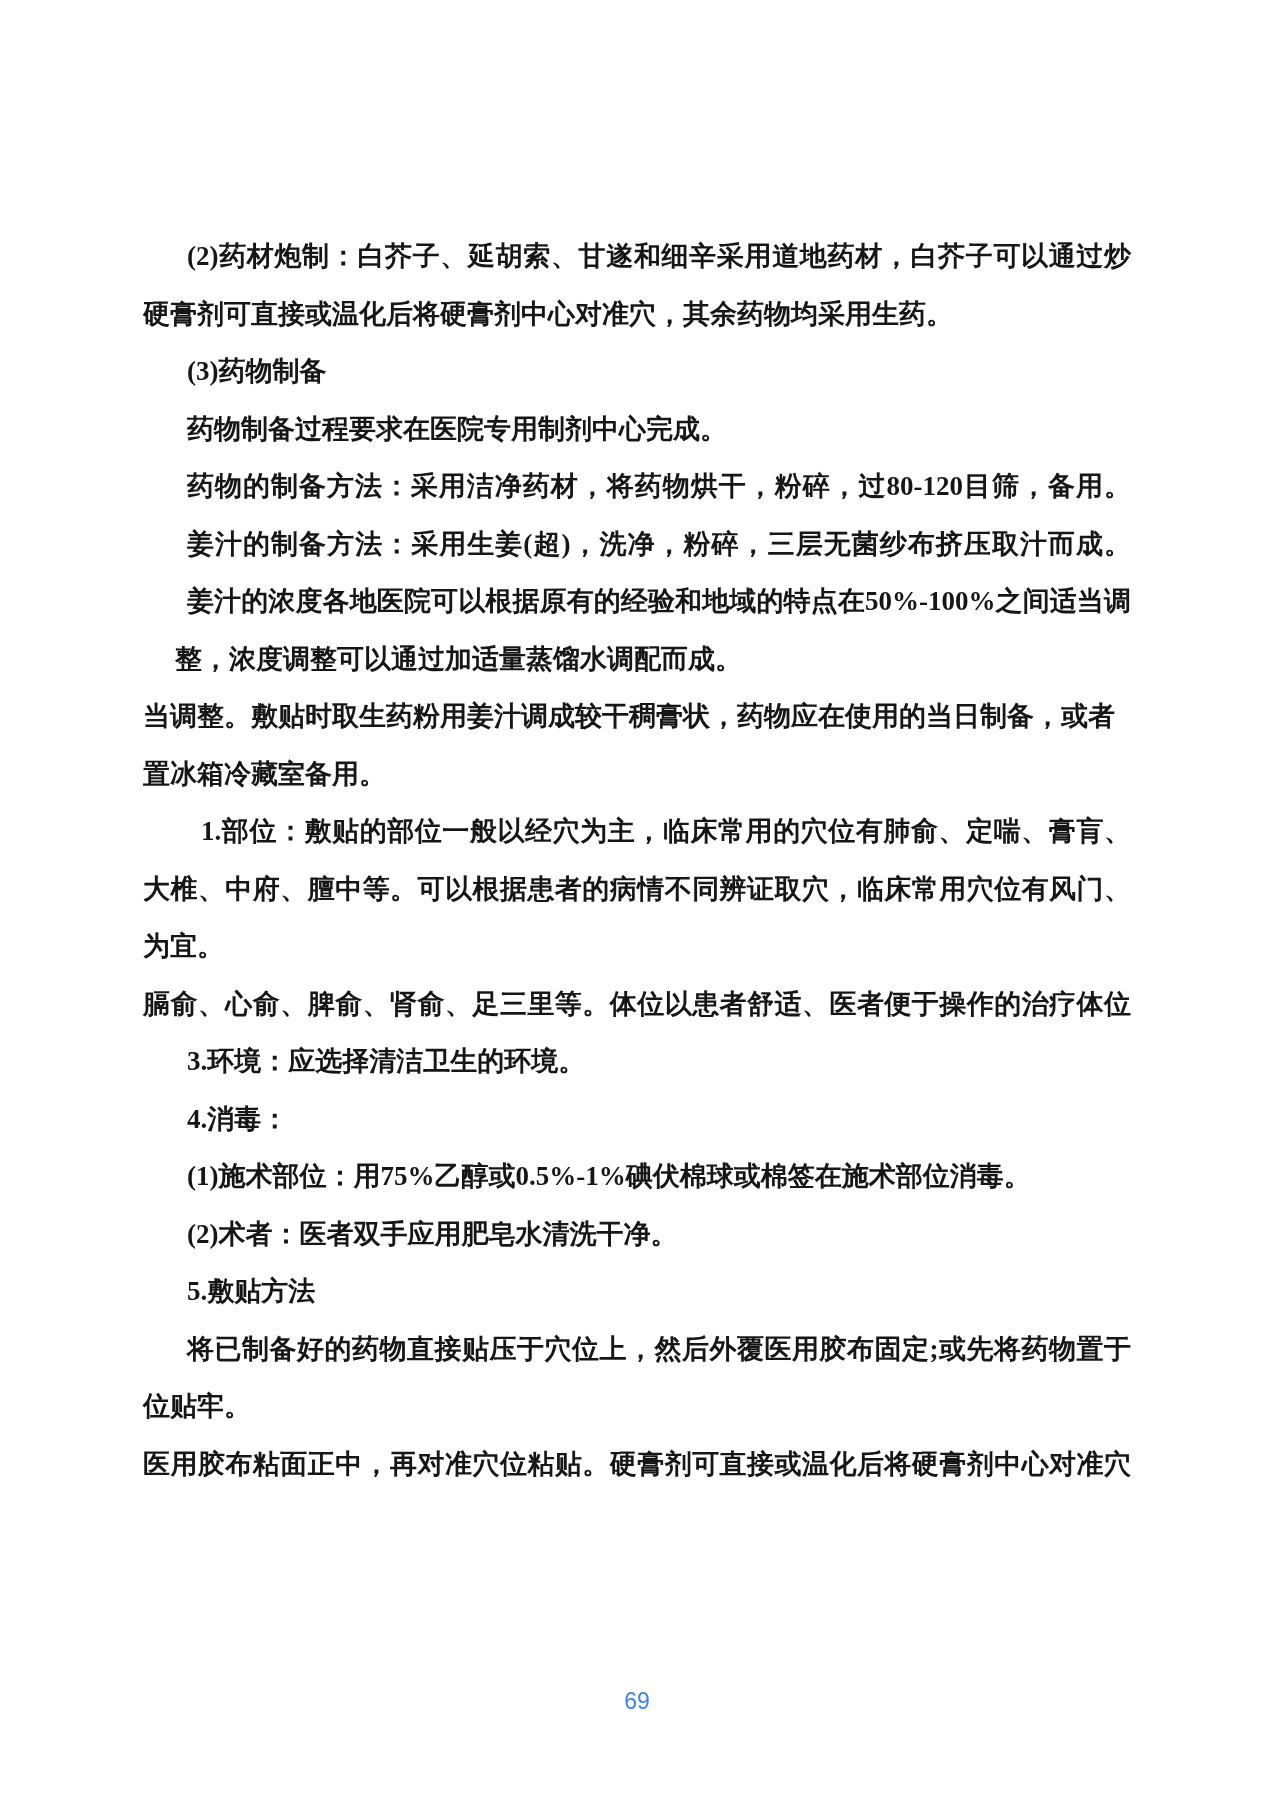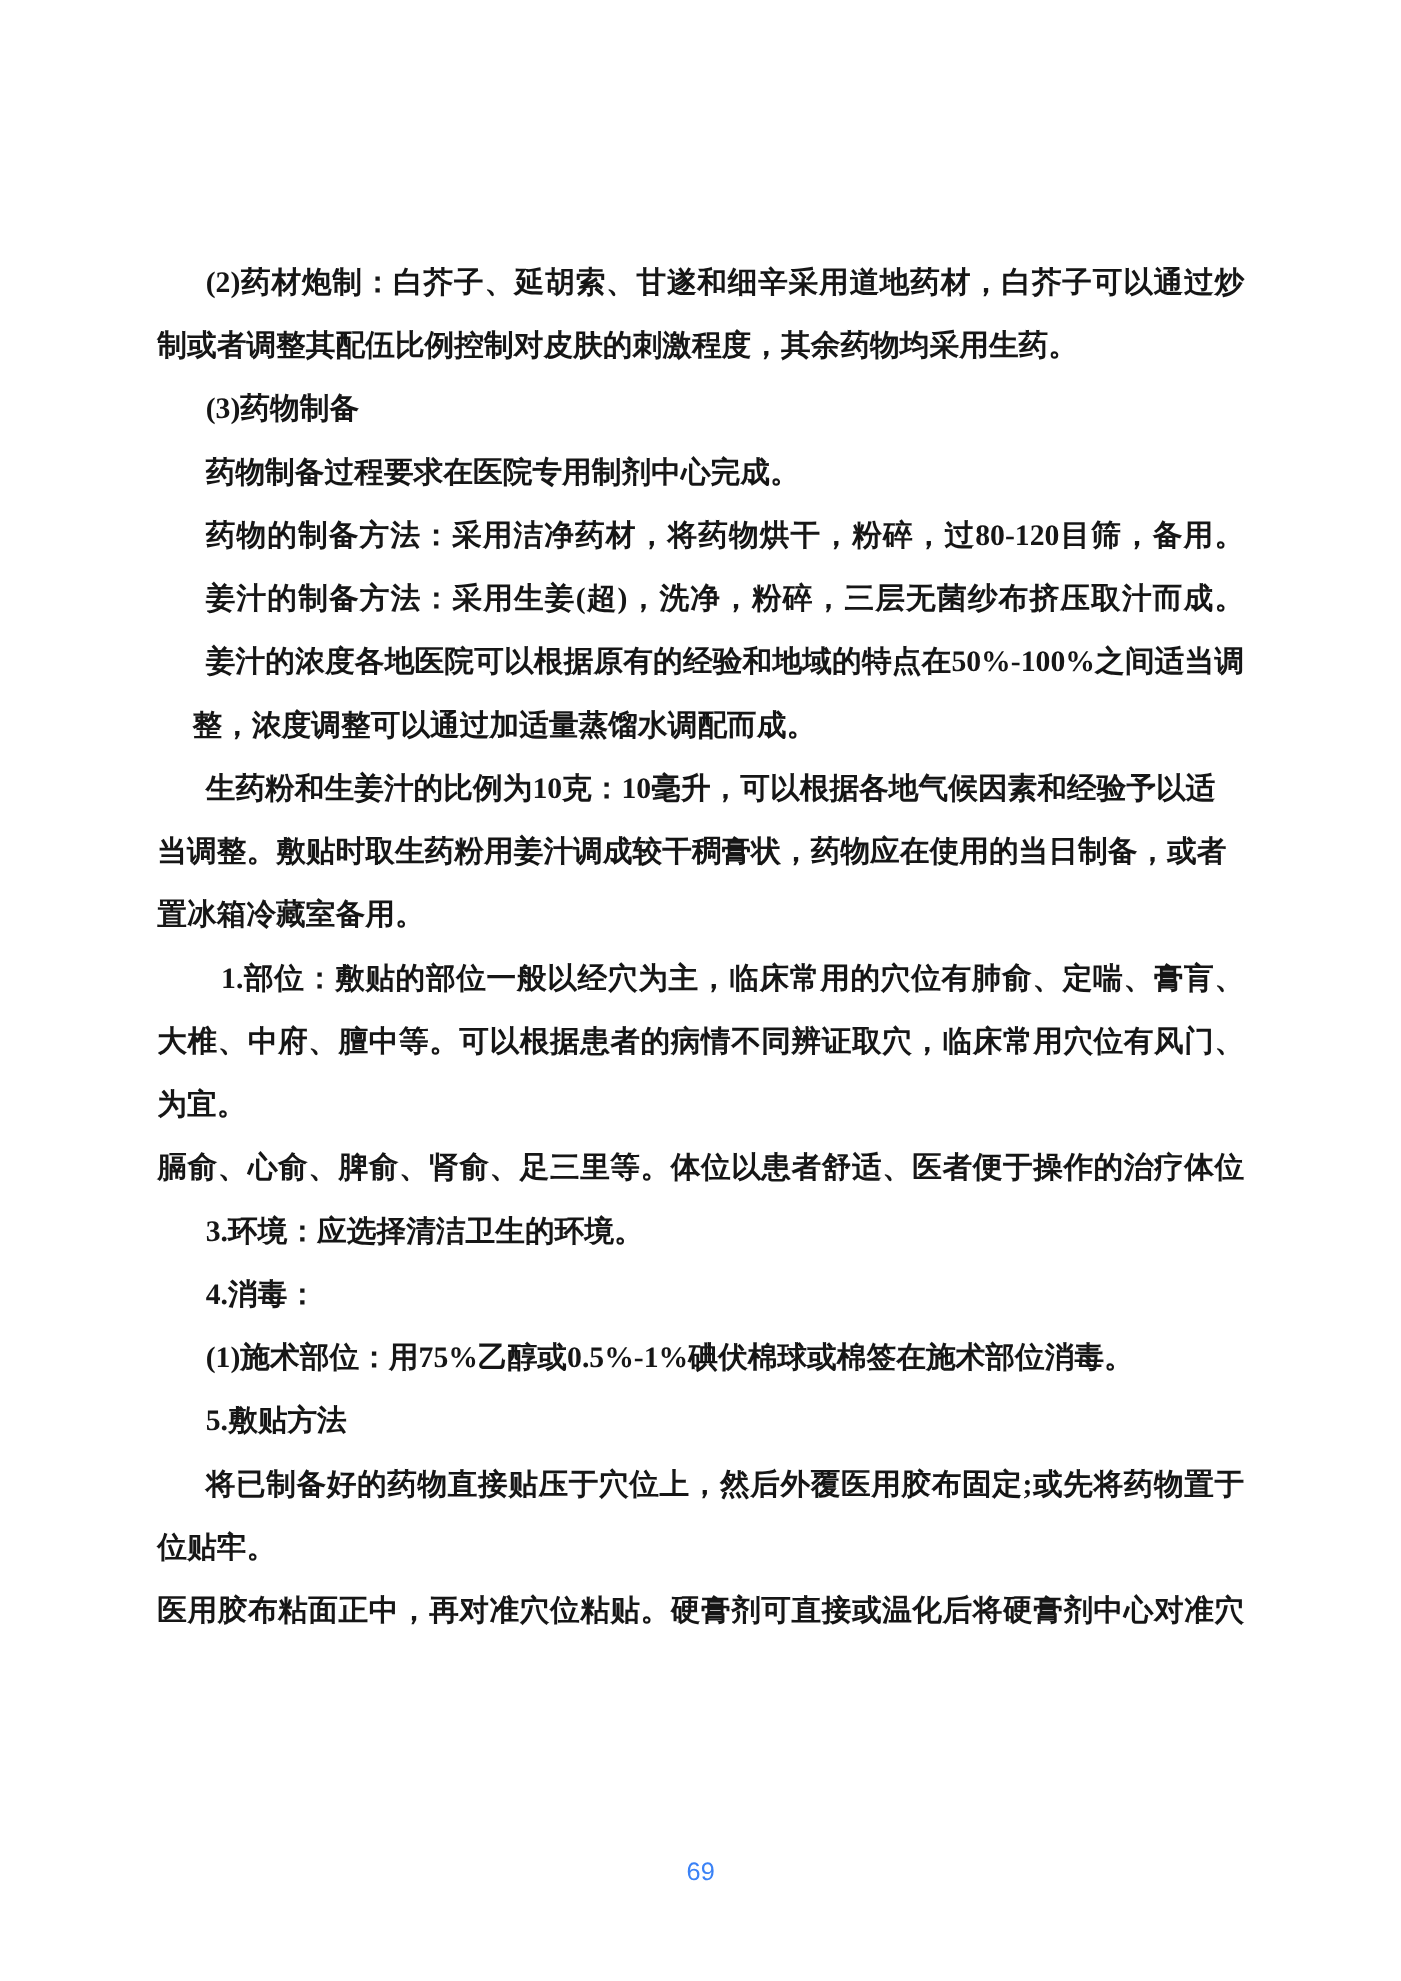--- a/index.html
+++ b/index.html
@@ -48,36 +48,36 @@
     font-family: "Liberation Sans", sans-serif;
     font-size: 23px;
     color: #3b82f6;
   }
 </style>
 </head>
 <body>
 
 <div class="text-block" id="text-block">
     <p class="line ind-first full">(2)药材炮制：白芥子、延胡索、甘遂和细辛采用道地药材，白芥子可以通过炒</p>
-    <p class="line ind-none">制或者调整其配伍比例控制对皮肤的刺激程度，其余药物均采用生药。</p>
+    <p class="line ind-none">硬膏剂可直接或温化后将硬膏剂中心对准穴，其余药物均采用生药。</p>
     <p class="line ind-first">(3)药物制备</p>
     <p class="line ind-first">药物制备过程要求在医院专用制剂中心完成。</p>
     <p class="line ind-first full">药物的制备方法：采用洁净药材，将药物烘干，粉碎，过80-120目筛，备用。</p>
     <p class="line ind-first full">姜汁的制备方法：采用生姜(超)，洗净，粉碎，三层无菌纱布挤压取汁而成。</p>
     <p class="line ind-first full">姜汁的浓度各地医院可以根据原有的经验和地域的特点在50%-100%之间适当调</p>
     <p class="line ind-block">整，浓度调整可以通过加适量蒸馏水调配而成。</p>
-    <p class="line ind-first">生药粉和生姜汁的比例为10克：10毫升，可以根据各地气候因素和经验予以适</p>
     <p class="line ind-none">当调整。敷贴时取生药粉用姜汁调成较干稠膏状，药物应在使用的当日制备，或者</p>
     <p class="line ind-none">置冰箱冷藏室备用。</p>
     <p class="line ind-first2 full">1.部位：敷贴的部位一般以经穴为主，临床常用的穴位有肺俞、定喘、膏肓、</p>
     <p class="line ind-none full">大椎、中府、膻中等。可以根据患者的病情不同辨证取穴，临床常用穴位有风门、</p>
     <p class="line ind-none">为宜。</p>
     <p class="line ind-none full">膈俞、心俞、脾俞、肾俞、足三里等。体位以患者舒适、医者便于操作的治疗体位</p>
     <p class="line ind-first">3.环境：应选择清洁卫生的环境。</p>
     <p class="line ind-first">4.消毒：</p>
     <p class="line ind-first">(1)施术部位：用75%乙醇或0.5%-1%碘伏棉球或棉签在施术部位消毒。</p>
+    <p class="line ind-first">(2)术者：医者双手应用肥皂水清洗干净。</p>
     <p class="line ind-first">5.敷贴方法</p>
     <p class="line ind-first full">将已制备好的药物直接贴压于穴位上，然后外覆医用胶布固定;或先将药物置于</p>
     <p class="line ind-none">位贴牢。</p>
     <p class="line ind-none full">医用胶布粘面正中，再对准穴位粘贴。硬膏剂可直接或温化后将硬膏剂中心对准穴</p>
   </div>
 
 <div class="page-number">69</div>
 
 </body></html>

